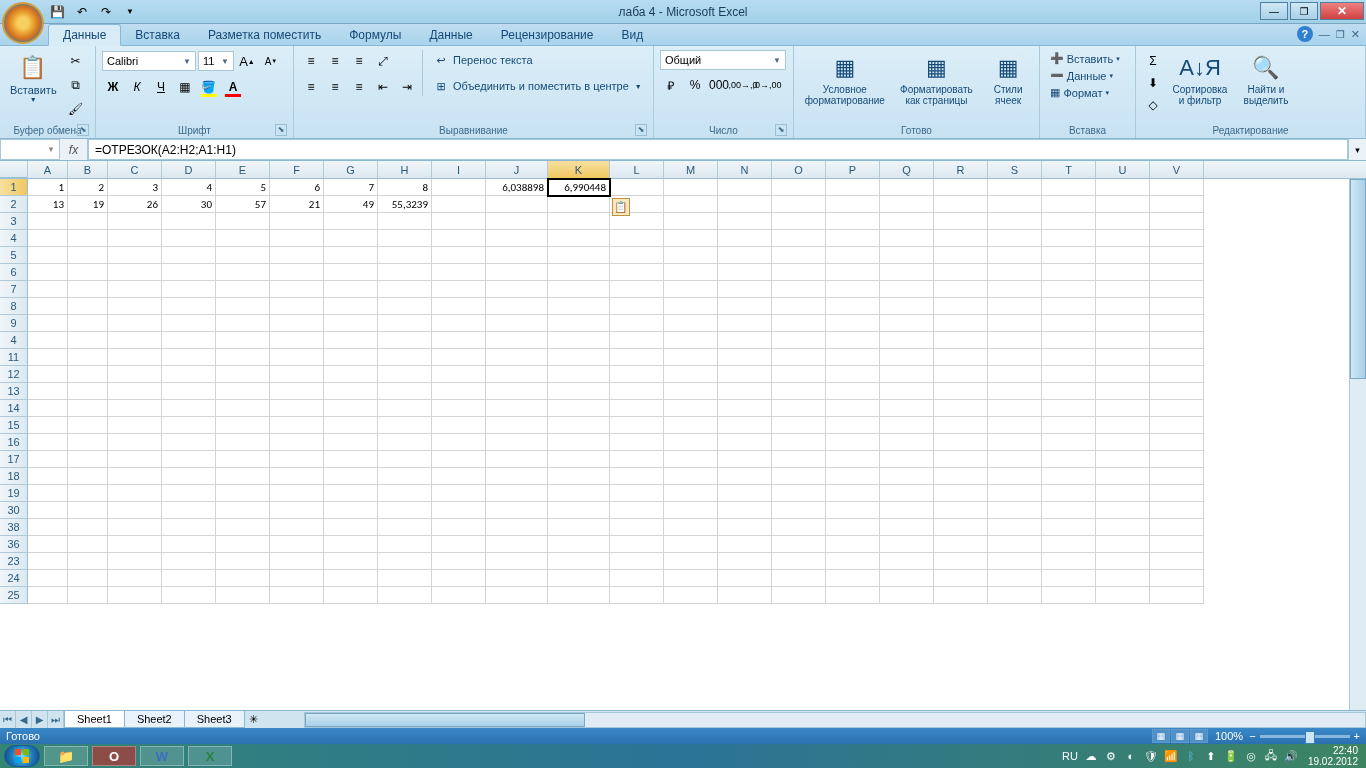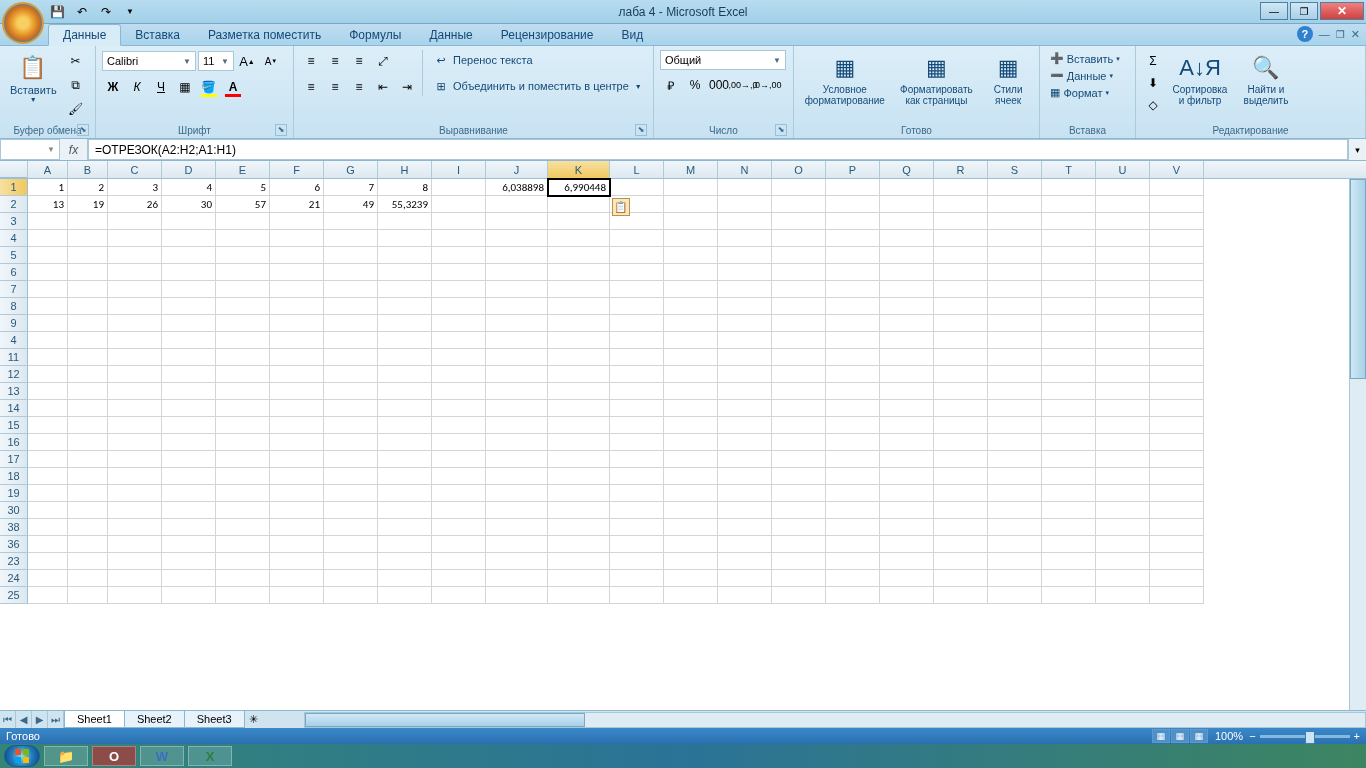--- a/index.html
+++ b/index.html
@@ -1012,13 +1012,31 @@
   <div class="task-item">📁</div>
   <div class="task-item" style="background:rgba(200,40,40,0.6)">
       <b style="color:#fff">O</b>
     </div>
   <div class="task-item" style="color:#3a70c0">
       <b>W</b>
     </div>
   <div class="task-item" style="color:#2a8040">
       <b>X</b>
     </div>
+  <div class="tray">
+    <span>RU</span>
+    <span class="tray-ico">☁</span>
+    <span class="tray-ico">⚙</span>
+    <span class="tray-ico">◐</span>
+    <span class="tray-ico">🛡</span>
+    <span class="tray-ico">📶</span>
+    <span class="tray-ico" style="color:#60c0f0">ᛒ</span>
+    <span class="tray-ico">⬆</span>
+    <span class="tray-ico">🔋</span>
+    <span class="tray-ico">◎</span>
+    <span class="tray-ico">🖧</span>
+    <span class="tray-ico">🔊</span>
+    <div class="clock">
+      <div>22:40</div>
+      <div>19.02.2012</div>
+    </div>
+  </div>
 </div>
 
 </body></html>

